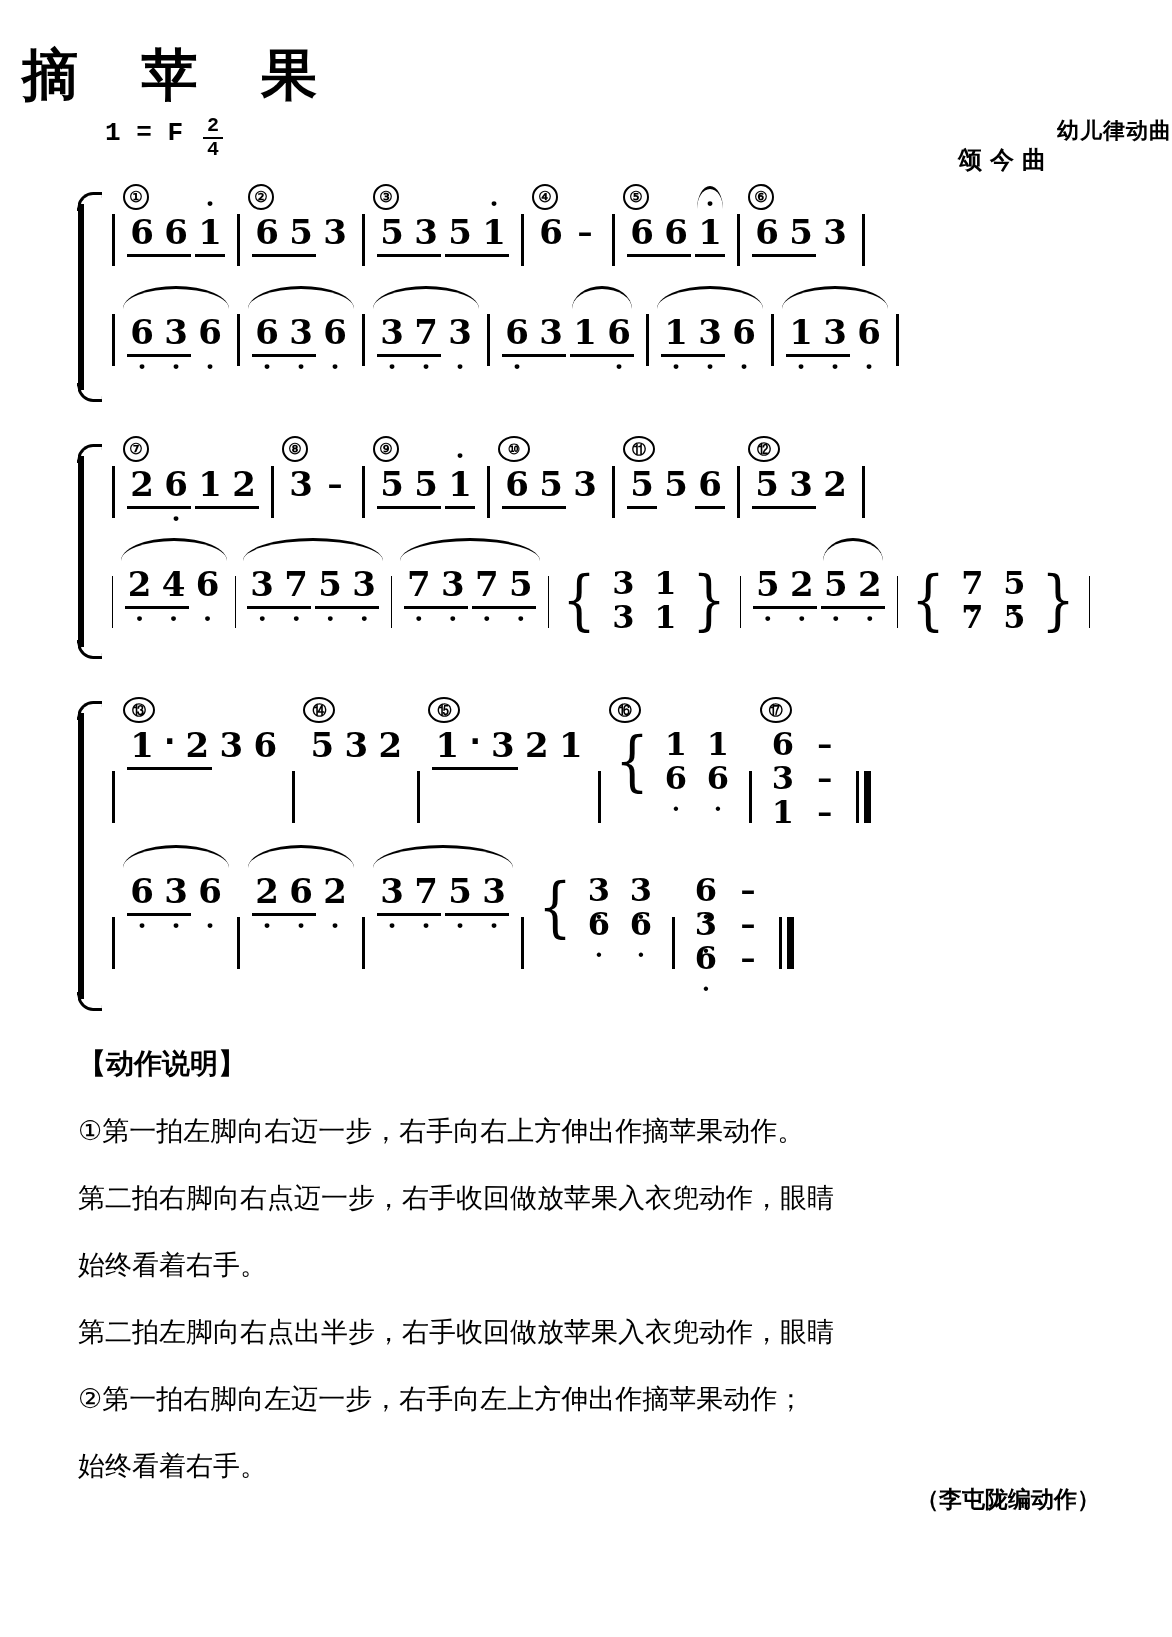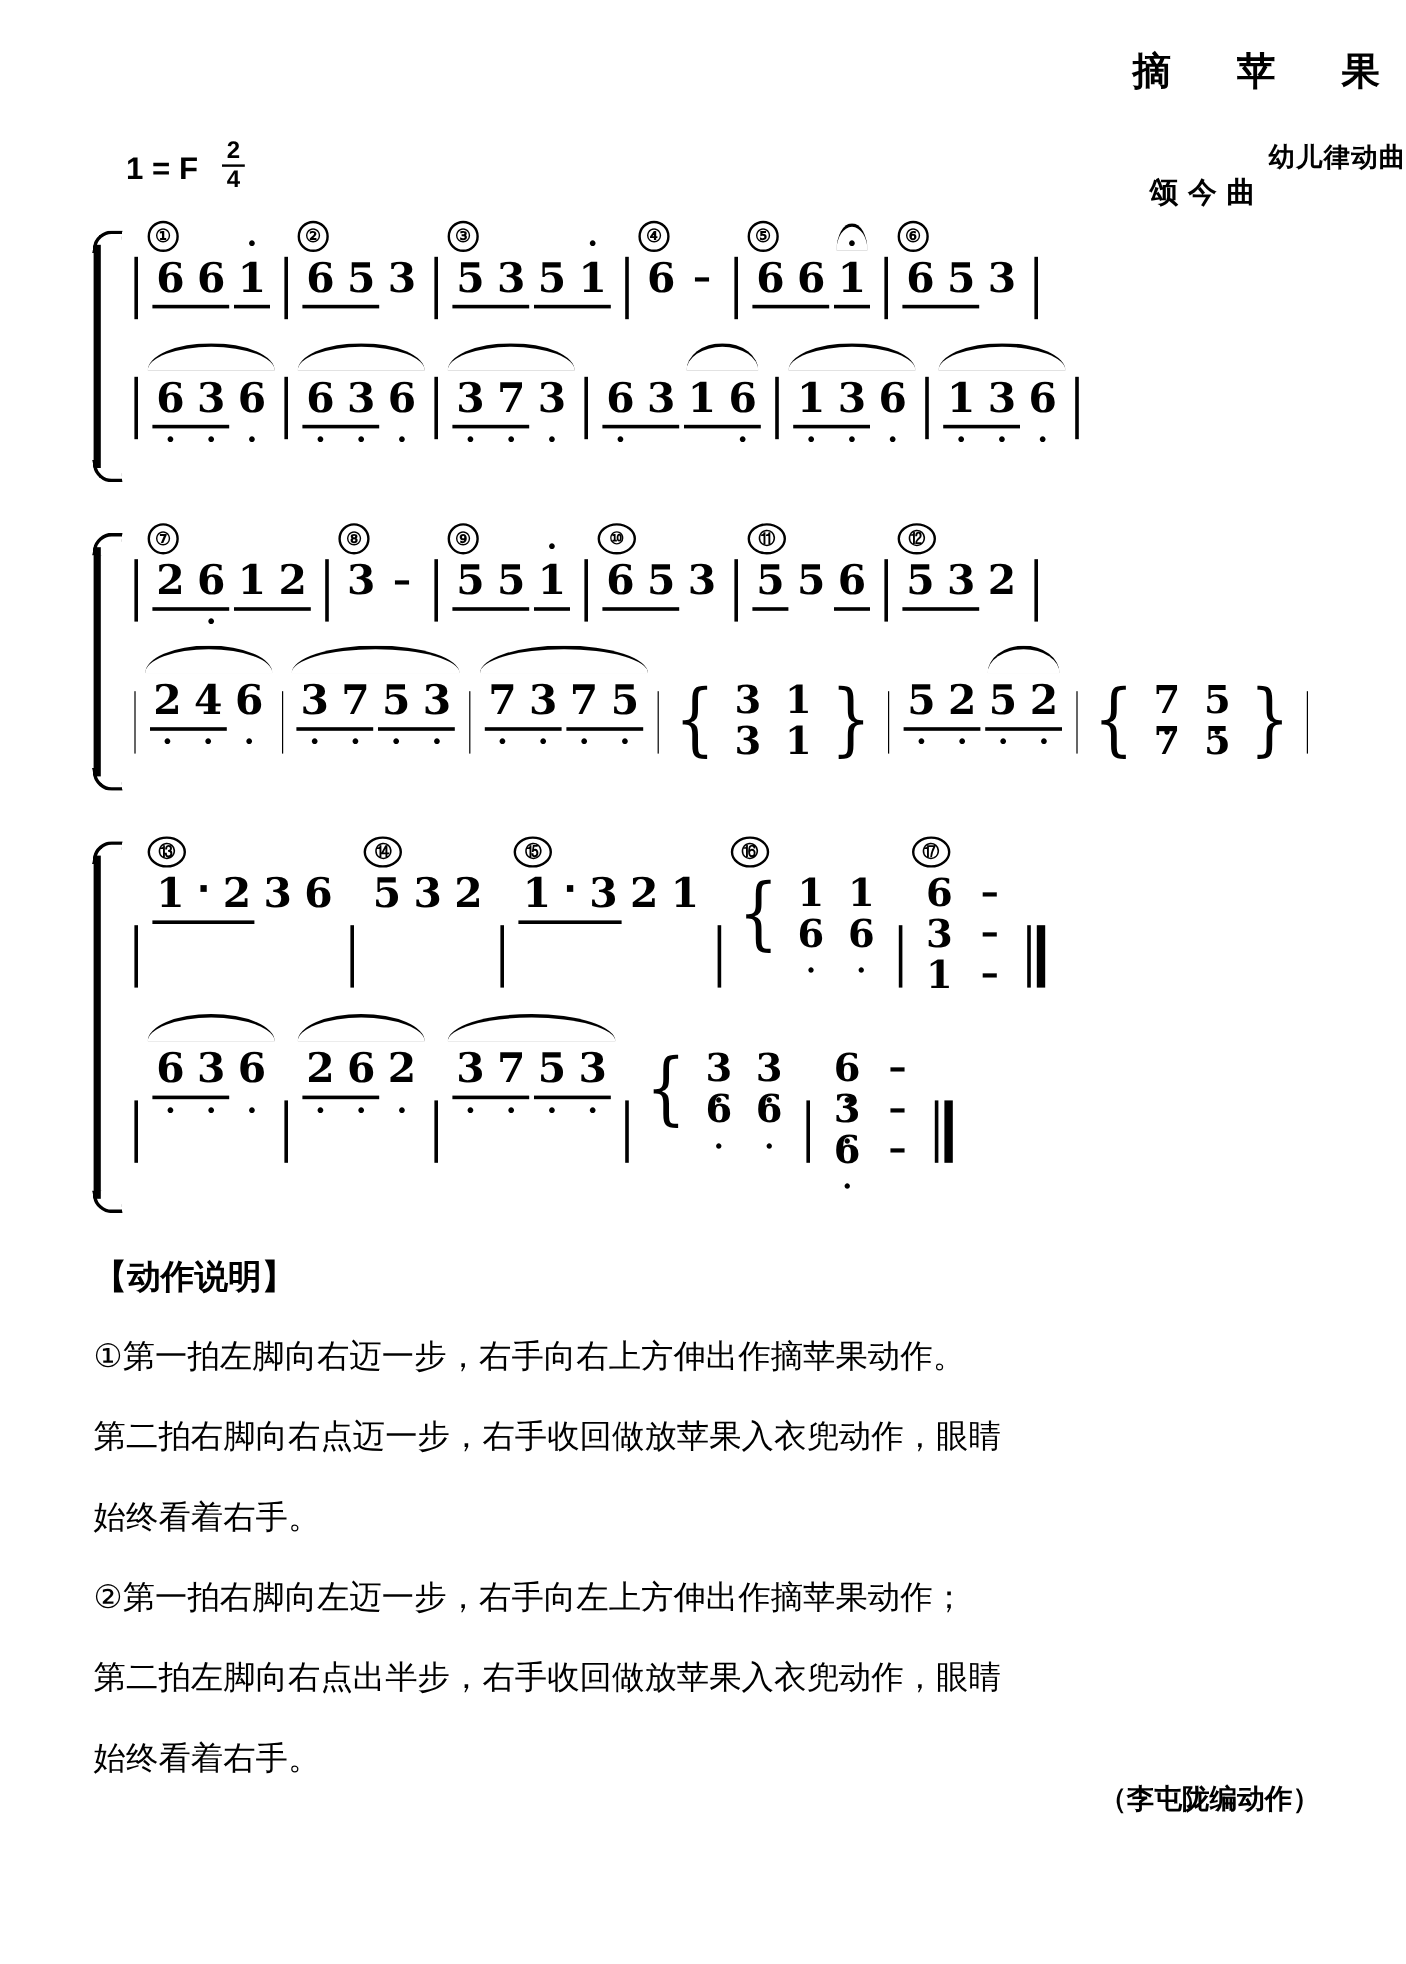--- a/index.html
+++ b/index.html
@@ -5,34 +5,34 @@
   html,body{margin:0;padding:0;background:#fff;}
   body{
     width:1172px;height:1637px;position:relative;
     font-family:"DejaVu Sans","Liberation Sans",sans-serif;
     color:#000;overflow:hidden;
   }
   .page{position:absolute;inset:0;}
 
   
   .title{
-    position:absolute;top:38px;left:0;width:100%;text-align:right;
+    position:absolute;top:38px;left:0;width:100%;text-align:left;
     font-family:"DejaVu Serif","Liberation Serif",serif;
-    font-weight:700;font-size:32px;letter-spacing:22px;
+    font-weight:700;font-size:56px;letter-spacing:22px;
     text-indent:22px;
   }
   .subtitle{
     position:absolute;top:116px;left:0;width:100%;text-align:right;
     font-family:"DejaVu Sans","Liberation Sans",sans-serif;
     font-weight:700;font-size:22px;letter-spacing:1px;
   }
   .keysig{
     position:absolute;top:118px;left:105px;
-    font-family:Liberation Sans, sans-serif;
-    font-weight:700;font-size:26px;display:flex;align-items:center;gap:6px;
+    font-family:Liberation Mono, monospace;
+    font-weight:700;font-size:26px;display:flex;align-items:flex-start;gap:6px;
   }
   .frac{display:inline-block;text-align:center;font-size:20px;line-height:1.0;
         position:relative;top:-2px;margin-left:14px;}
   .frac .num{display:block;border-bottom:2px solid #000;padding:0 4px 1px 4px;}
   .frac .den{display:block;padding-top:1px;}
   .composer{
     position:absolute;top:120px;right:118px;
     font-family:"DejaVu Serif","Liberation Serif",serif;
     font-weight:700;font-size:24px;letter-spacing:8px;margin-top:24px;
   }
@@ -626,20 +626,20 @@
       <div class="barline final"></div>
       <div class="barline finalthick"></div>
     </div>
   </div>
 
   <div class="notes">
     <p class="hd">【动作说明】</p>
     <p>①第一拍左脚向右迈一步，右手向右上方伸出作摘苹果动作。</p>
     <p>第二拍右脚向右点迈一步，右手收回做放苹果入衣兜动作，眼睛</p>
     <p>始终看着右手。</p>
+    <p>第二拍左脚向右点出半步，右手收回做放苹果入衣兜动作，眼睛</p>
     <p>②第一拍右脚向左迈一步，右手向左上方伸出作摘苹果动作；</p>
-    <p>第二拍左脚向右点出半步，右手收回做放苹果入衣兜动作，眼睛</p>
     <p>始终看着右手。</p>
   </div>
 
   <div class="credit">（李屯陇编动作）</div>
 
 </div>
 
 </body></html>

